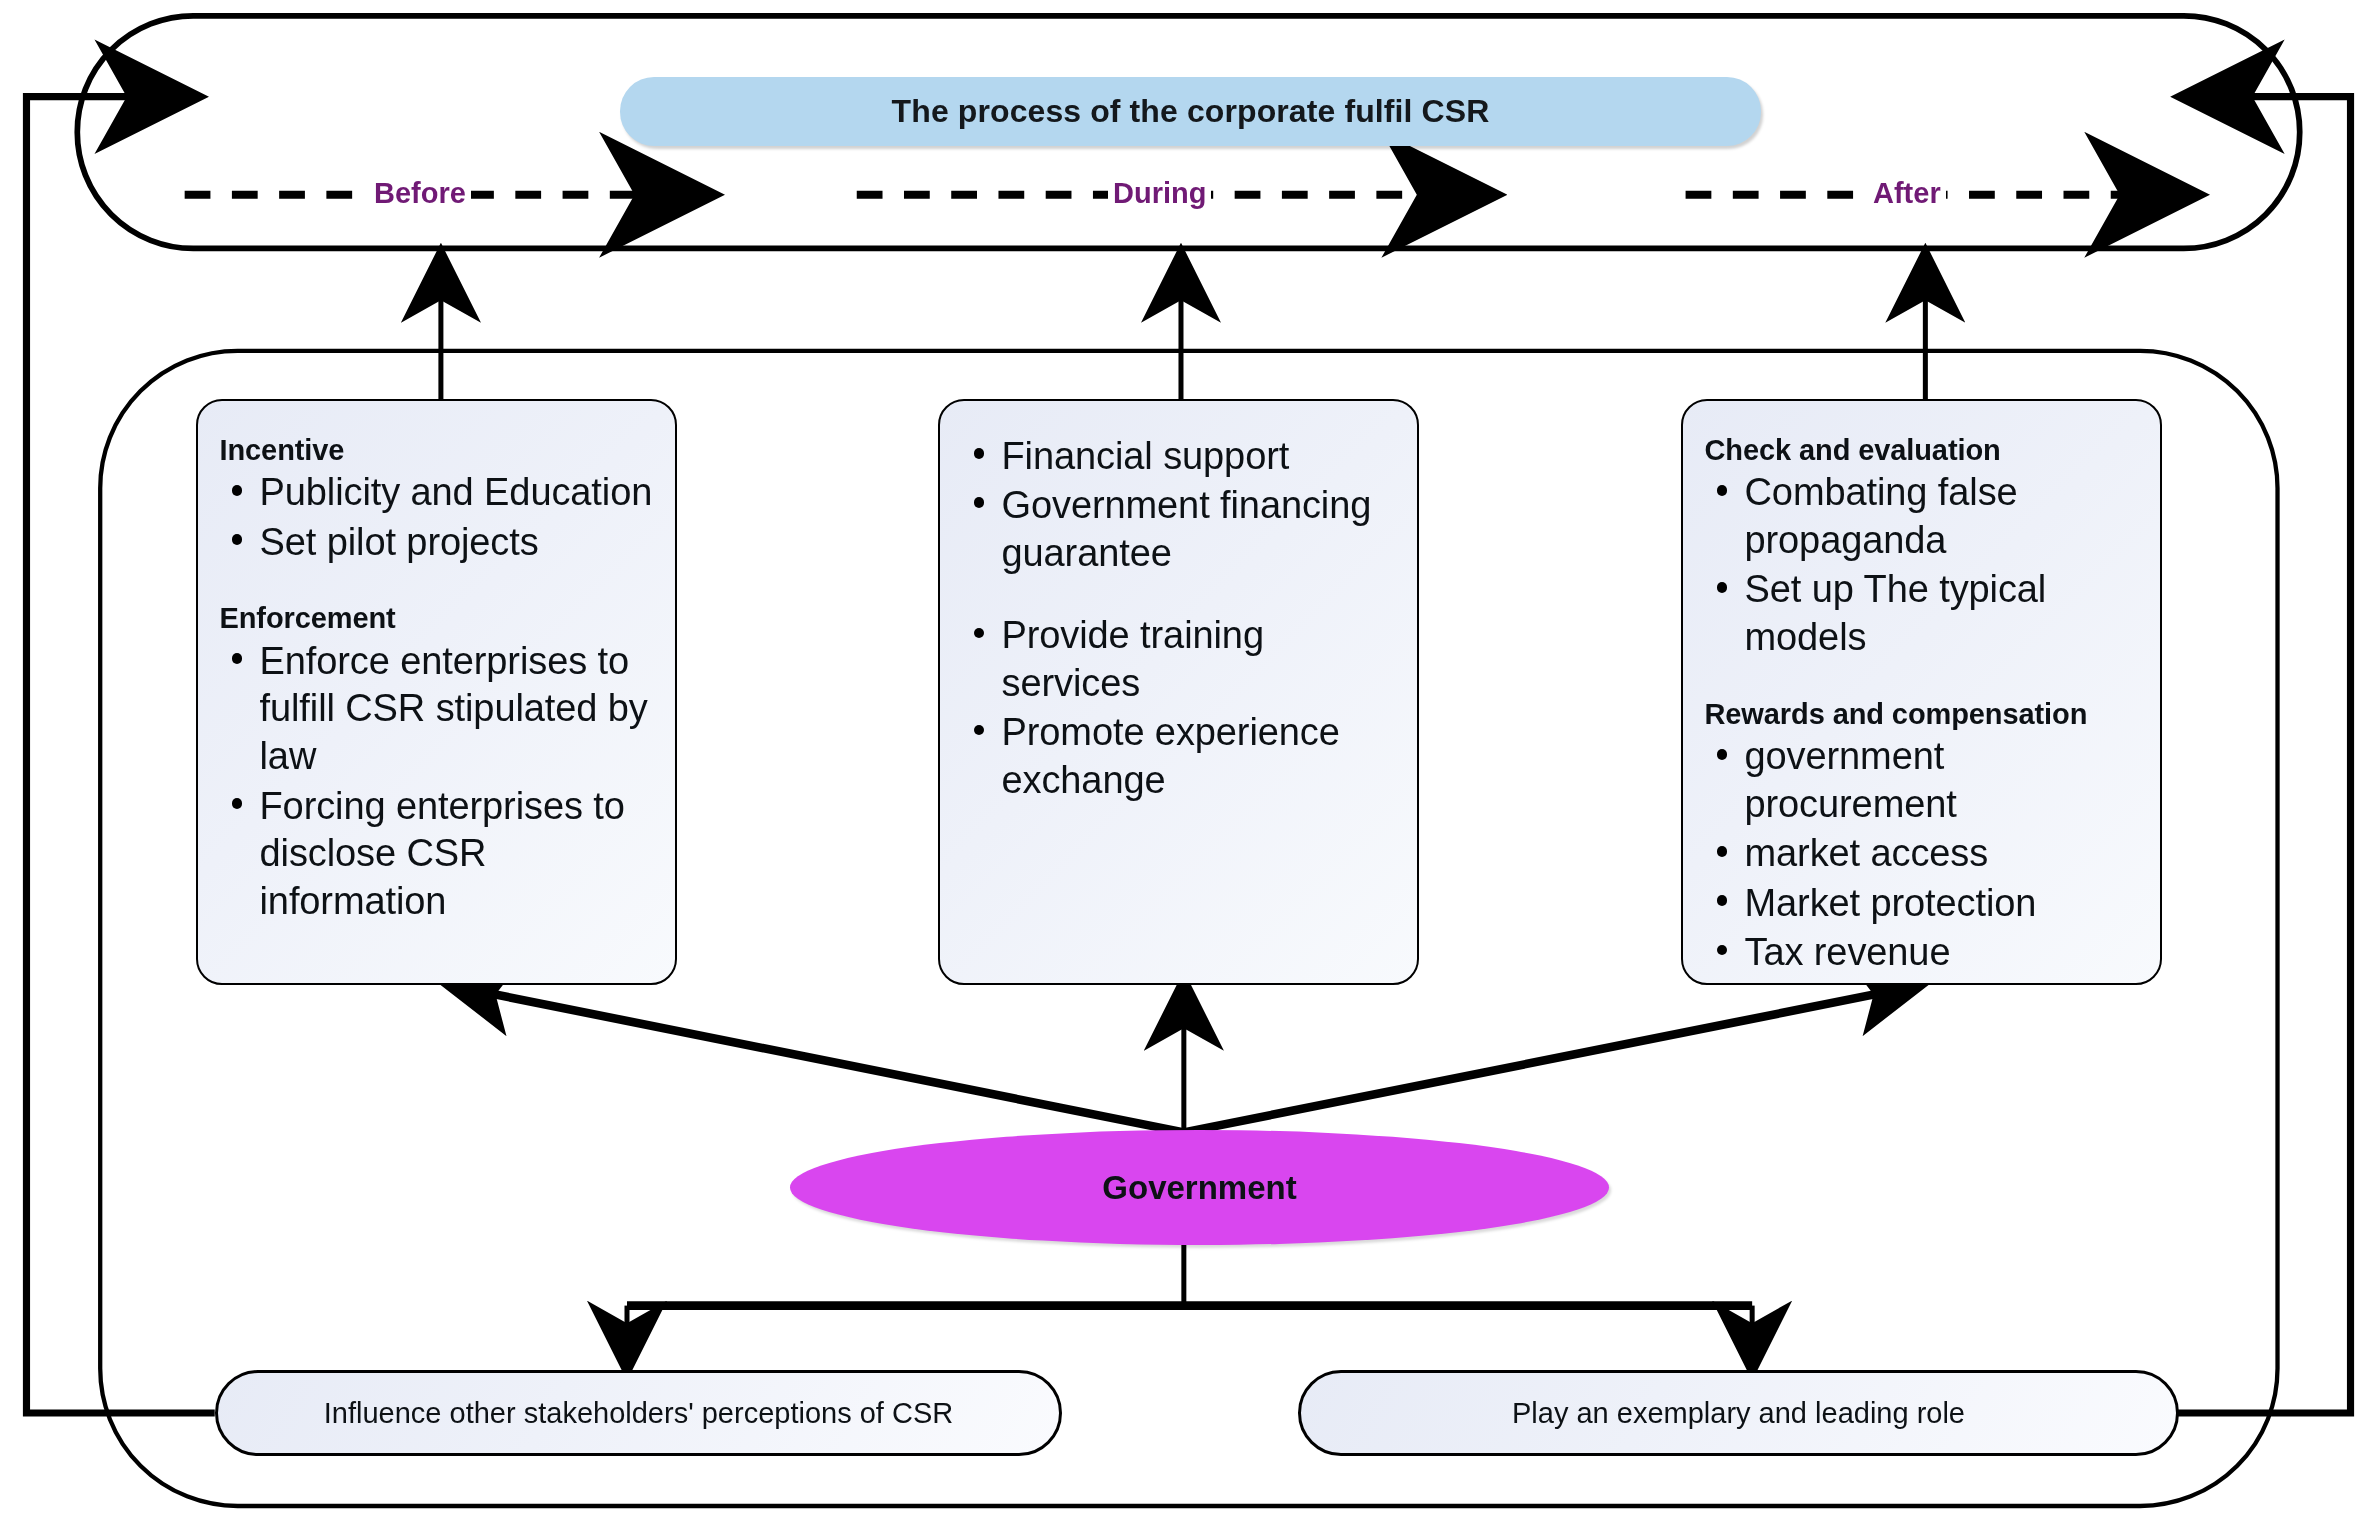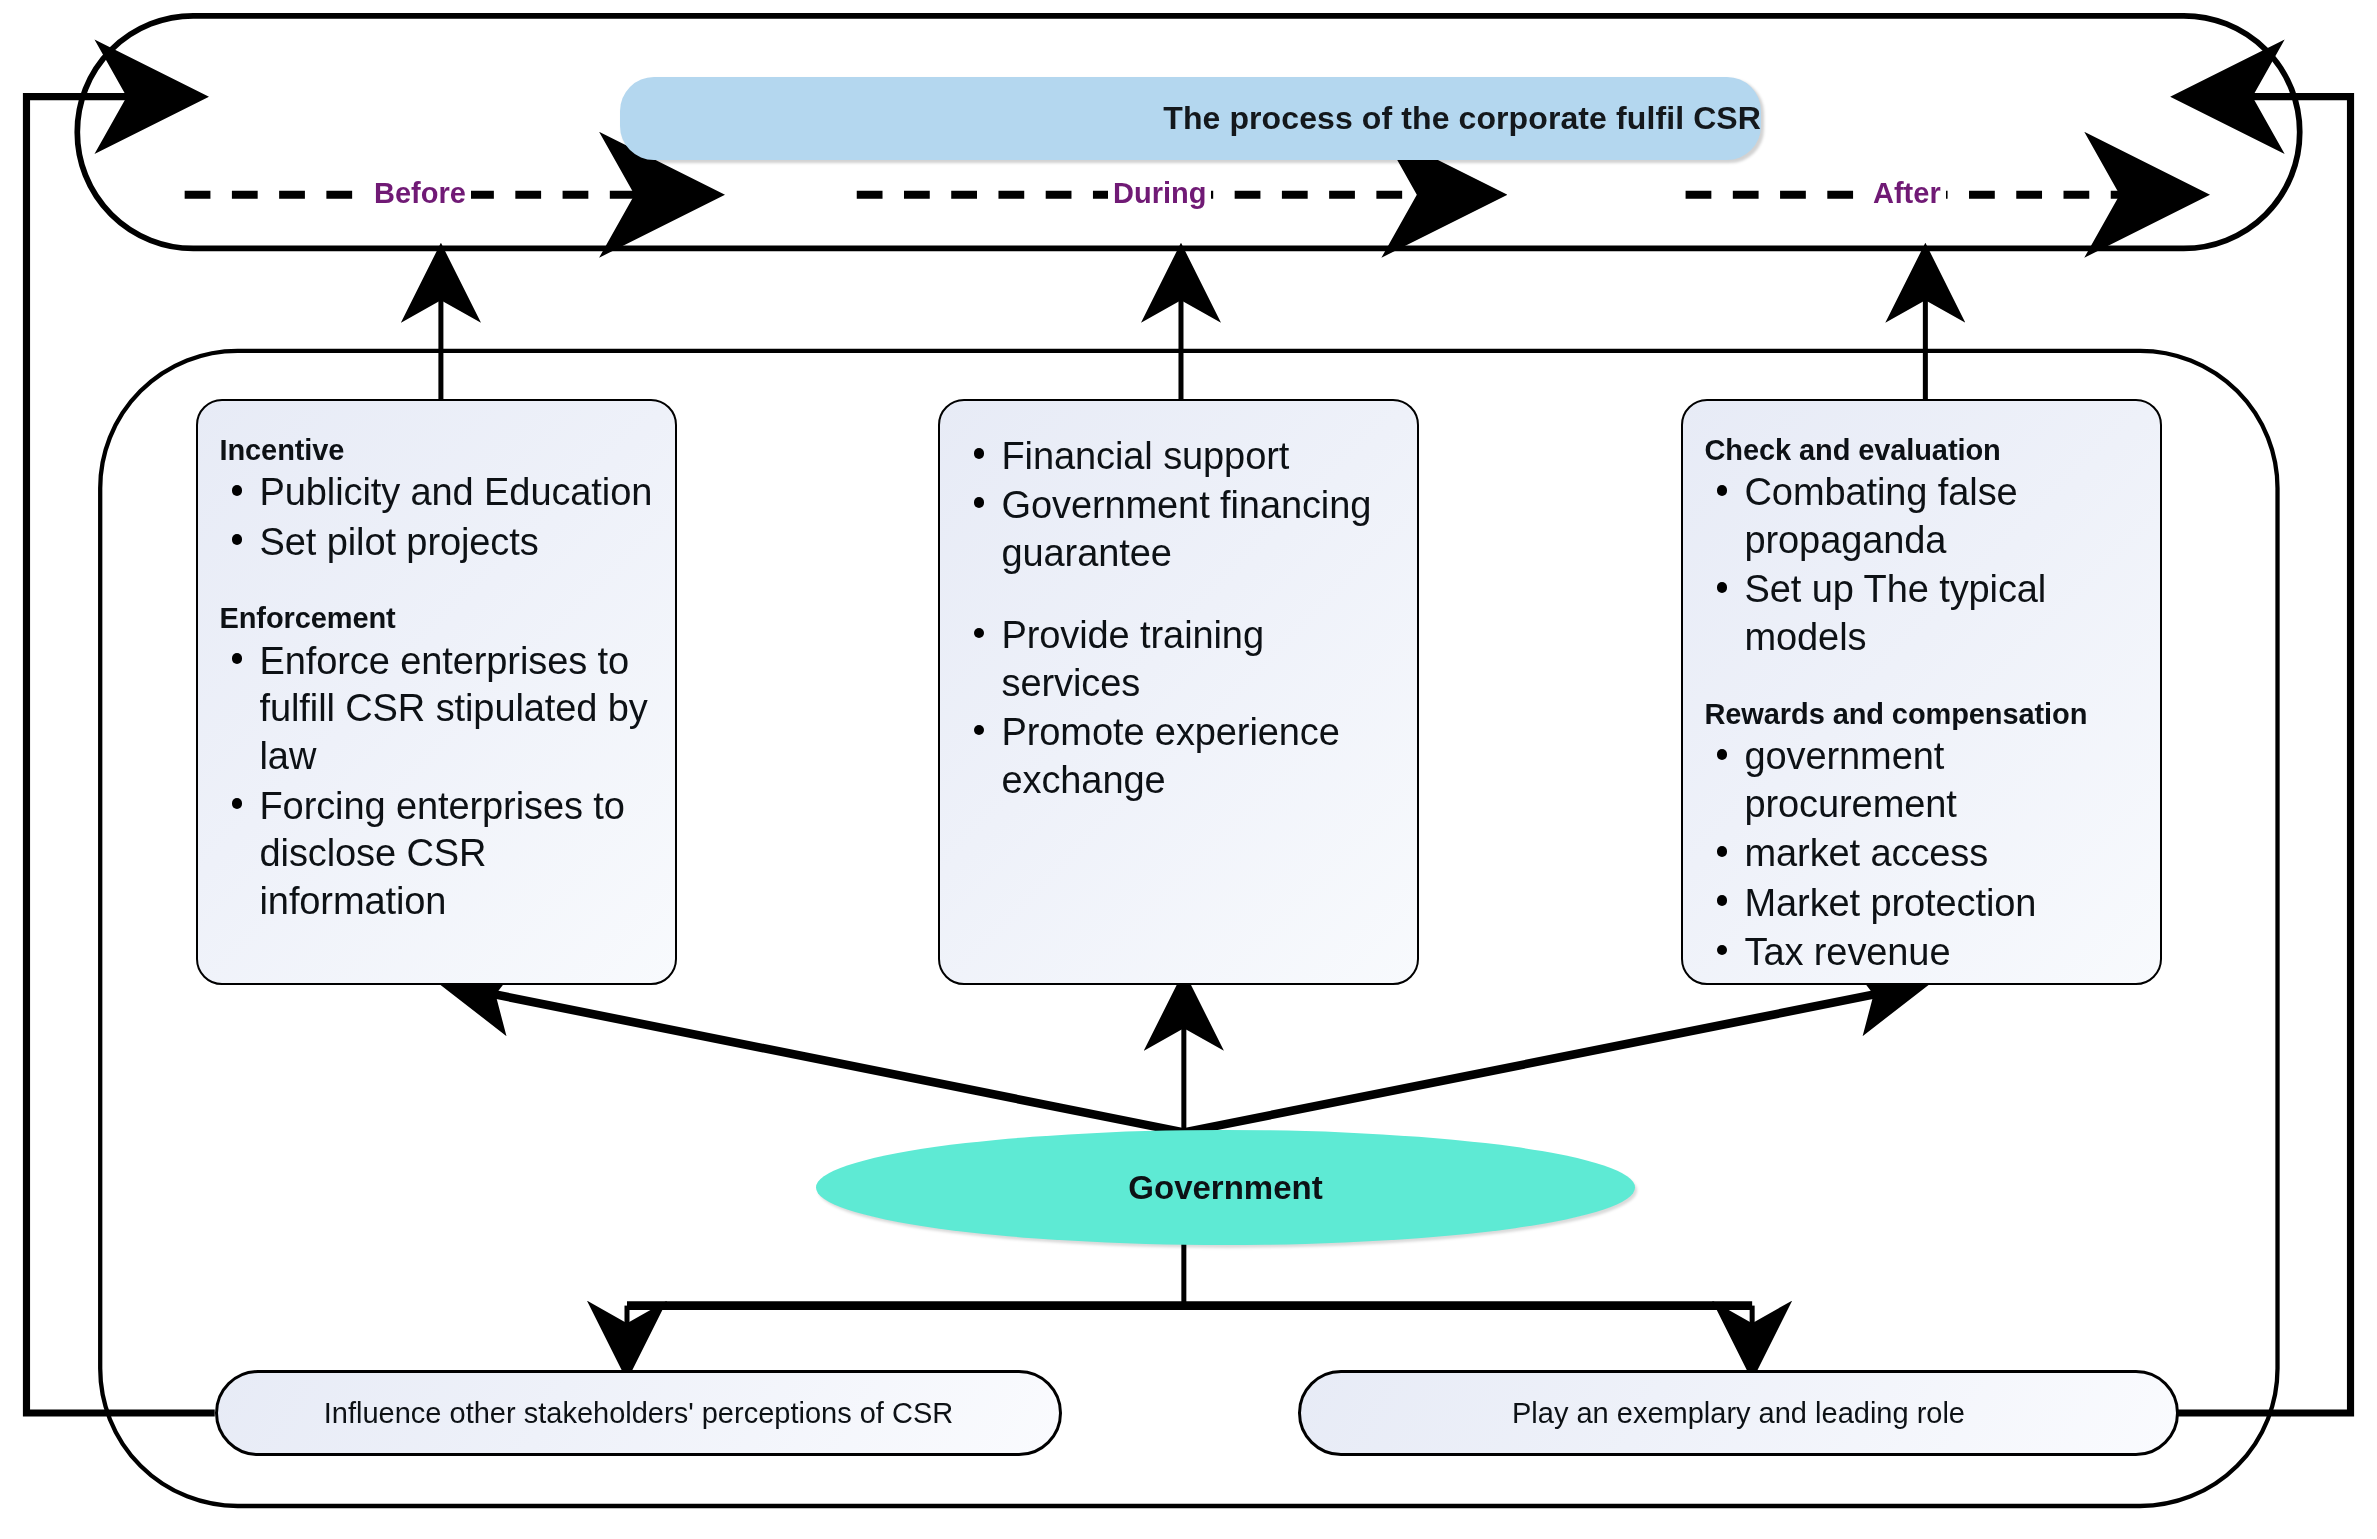--- a/index.html
+++ b/index.html
@@ -20,25 +20,25 @@
     left:0; top:0;
     width:2377px;
     height:1539px;
     pointer-events:none;
   }
 
   
   .title-pill{
     position:absolute;
     left:620px; top:77px;
-    width:1141px; height:83px;
+    width:1141px; height:69px;
     background:#b4d7ef;
     border-radius:34px;
     box-shadow:2.1px 2.9px 2.9px rgba(0,0,0,0.18);
-    display:flex; align-items:center; justify-content:flex-end;
+    display:flex; align-items:center; justify-content:center;
     z-index:5;
   }
   .title-pill span{
     font-size:32px;
     font-weight:bold;
     color:#14181c;
     letter-spacing:0.1px;
     white-space:nowrap;
   }
 
@@ -104,23 +104,23 @@
     left:-28px;
     top:15.7px;
     width:10.7px; height:10.7px;
     border-radius:50%;
     background:#000000;
   }
 
   
   .gov-ellipse{
     position:absolute;
-    left:816px; top:1130px;
+    left:790px; top:1130px;
     width:819px; height:115px;
-    background:#5eead4;
+    background:#d946ef;
     border-radius:50%;
     box-shadow:2.1px 2.9px 2.9px rgba(0,0,0,0.15);
     display:flex; align-items:center; justify-content:center;
     z-index:5;
   }
   .gov-ellipse span{
     font-size:33px;
     font-weight:bold;
     color:#0d1115;
     white-space:nowrap;

